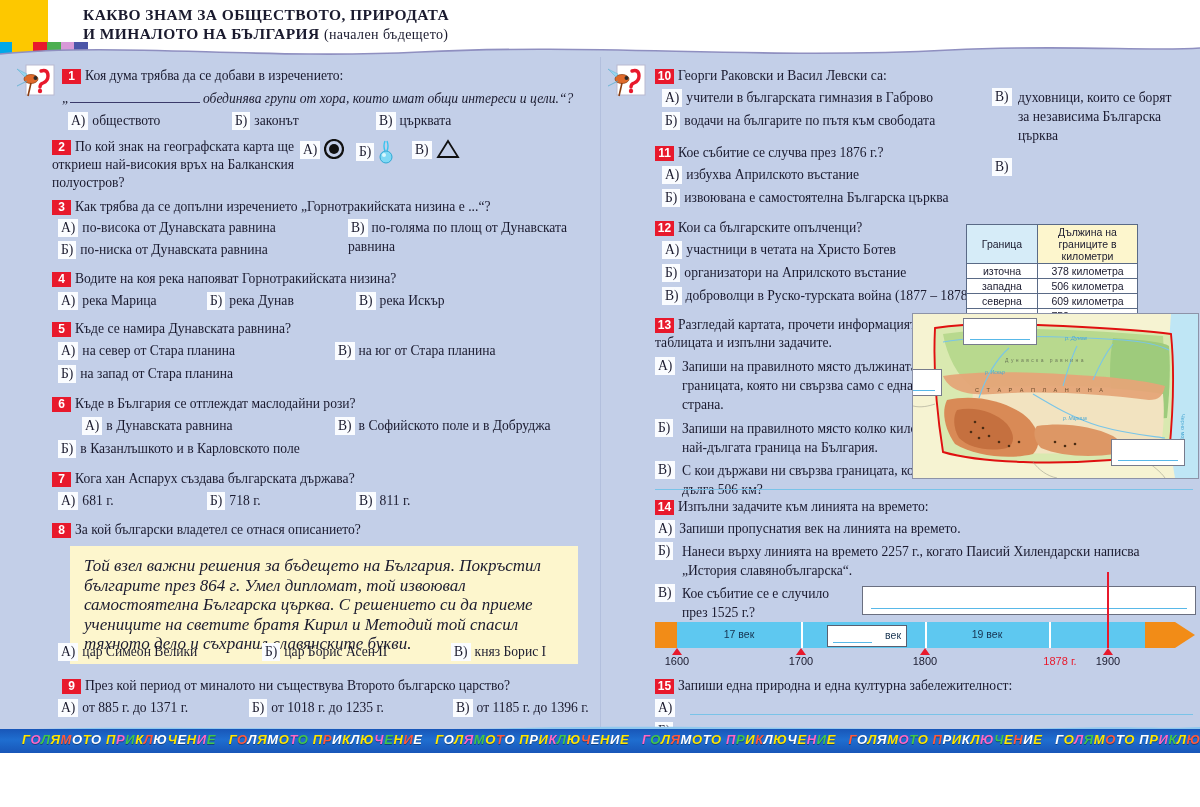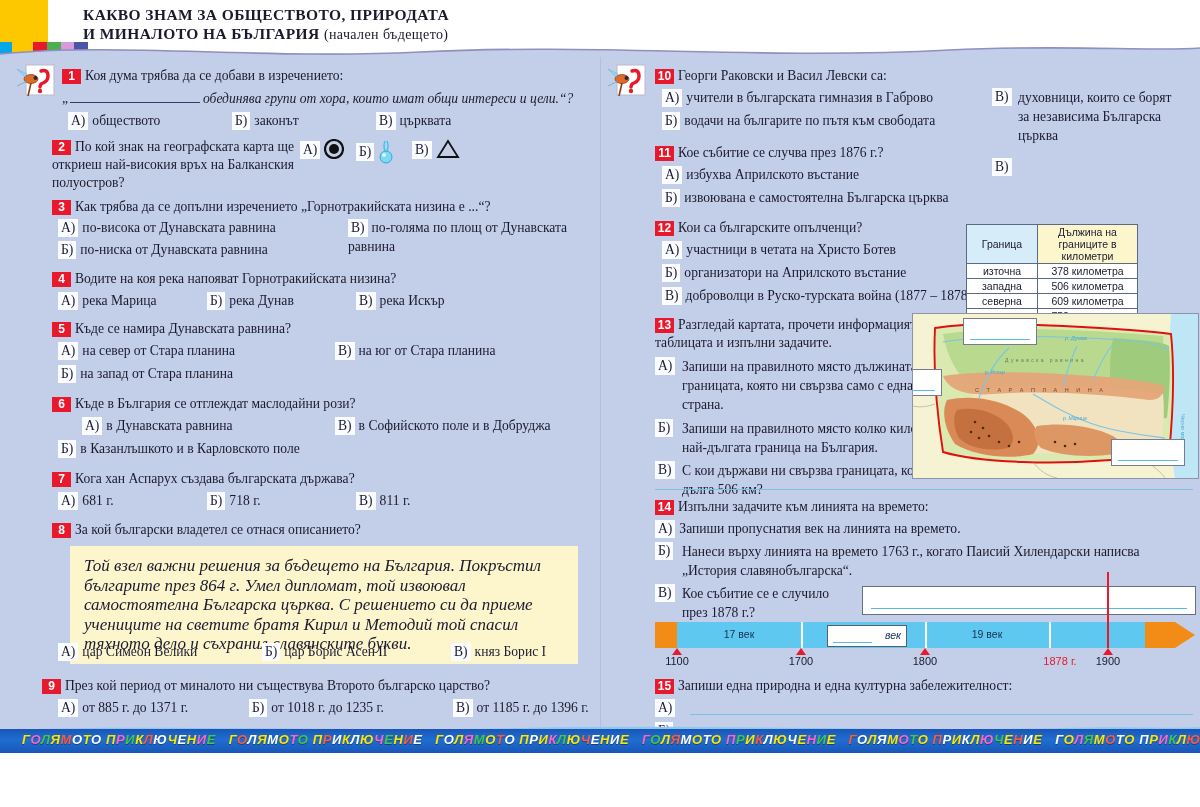--- a/index.html
+++ b/index.html
@@ -220,21 +220,21 @@
     </div>
     <div class="q" style="left:60px;top:489px;width:508px;background:#fdf6cd;padding:10px 14px;box-sizing:border-box;">
       <div class="qtext ital" style="line-height:19.5px;font-size:17px;">Той взел важни решения за бъдещето на България. Покръстил българите през 864 г. Умел дипломат, той извоювал самостоятелна Българска църква. С решението си да приеме учениците на светите братя Кирил и Методий той спасил тяхното дело и съхранил славянските букви.</div>
     </div>
     <div class="q" style="left:48px;top:585px;width:540px;">
       <span class="opt" style="width:200px"><span class="olab">А)</span> <span class="otxt">цар Симеон Велики</span></span>
       <span class="opt" style="width:185px"><span class="olab">Б)</span> <span class="otxt">цар Борис Асен II</span></span>
       <span class="opt"><span class="olab">В)</span> <span class="otxt">княз Борис I</span></span>
     </div>
 
-    <div class="q" style="left:32px;top:619px;width:540px;">
+    <div class="q" style="left:52px;top:619px;width:540px;">
       <span class="qnum">9</span>
       <span class="qtext">През кой период от миналото ни съществува Второто българско царство?</span>
     </div>
     <div class="q" style="left:48px;top:641px;width:545px;">
       <span class="opt" style="width:187px"><span class="olab">А)</span> <span class="otxt">от 885 г. до 1371 г.</span></span>
       <span class="opt" style="width:200px"><span class="olab">Б)</span> <span class="otxt">от 1018 г. до 1235 г.</span></span>
       <span class="opt"><span class="olab">В)</span> <span class="otxt">от 1185 г. до 1396 г.</span></span>
     </div>
   </div>
 
@@ -409,51 +409,51 @@
 
     <div class="q" style="left:55px;top:440px;width:540px;">
       <span class="qnum">14</span>
       <span class="qtext">Изпълни задачите към линията на времето:</span>
     </div>
     <div class="q" style="left:55px;top:462px;width:520px;">
       <span class="olab">А)</span> <span class="otxt">Запиши пропуснатия век на линията на времето.</span>
     </div>
     <div class="q" style="left:55px;top:485px;width:525px;">
       <span class="olab" style="float:left;margin-right:5px">Б)</span> 
-        <span class="otxt" style="display:block;margin-left:27px;line-height:19px;">Нанеси върху линията на времето 1763 г., когато Паисий Хилендарски написва „История славянобългарска“.</span>
+        <span class="otxt" style="display:block;margin-left:27px;line-height:19px;">Нанеси върху линията на времето 2257 г., когато Паисий Хилендарски написва „История славянобългарска“.</span>
     </div>
     <div class="q" style="left:55px;top:527px;width:190px;">
       <span class="olab" style="float:left;margin-right:5px">В)</span> 
-        <span class="otxt" style="display:block;margin-left:27px;line-height:19px;">Кое събитие се е случило през 1878 г.?</span>
+        <span class="otxt" style="display:block;margin-left:27px;line-height:19px;">Кое събитие се е случило през 1525 г.?</span>
     </div>
     <div class="wideinput" style="left:262px;top:529px;width:332px;height:27px;">
         <i></i>
       </div>
 
     <div id="tl" style="left:55px;top:565px;width:540px;height:50px;">
       <div class="tl-cap" style="left:0px;width:22px;"></div>
       <div class="tl-seg" style="left:22px;width:468px;"></div>
       <svg style="position:absolute;left:490px;top:0;width:50px;height:26px;" viewBox="0 0 50 26">
         <path d="M0 0 L30 0 L50 13 L30 26 L0 26 Z" fill="#f28c17"></path>
       </svg>
       <div class="tl-div" style="left:146px;"></div>
       <div class="tl-div" style="left:270px;"></div>
       <div class="tl-div" style="left:394px;"></div>
       <div class="tl-lbl" style="left:22px;width:124px;">17 век</div>
-      <div id="tl-inputbox" style="left:172px;top:3px;width:78px;height:20px;font-style:italic;">
+      <div id="tl-inputbox" style="left:172px;top:3px;width:78px;height:20px;">
         <span style="position:absolute;right:5px;top:3px;font-family:'Liberation Sans',sans-serif;font-size:10.5px;color:#16324f;">век</span>
         <i style="position:absolute;left:5px;right:34px;bottom:3px;border-bottom:1px solid #58b8e8;display:block;"></i>
       </div>
       <div class="tl-lbl" style="left:270px;width:124px;">19 век</div>
       <div class="tl-mark" style="left:452px;top:-50px;height:76px;"></div>
       <div class="tl-tick" style="left:17px;top:26px;"></div>
       <div class="tl-tick" style="left:141px;top:26px;"></div>
       <div class="tl-tick" style="left:265px;top:26px;"></div>
       <div class="tl-tick" style="left:448px;top:26px;"></div>
-      <div class="tl-year" style="left:-3px;top:33px;width:50px;">1100</div>
+      <div class="tl-year" style="left:-3px;top:33px;width:50px;">1600</div>
       <div class="tl-year" style="left:121px;top:33px;width:50px;">1700</div>
       <div class="tl-year" style="left:245px;top:33px;width:50px;">1800</div>
       <div class="tl-year red" style="left:375px;top:33px;width:60px;">1878 г.</div>
       <div class="tl-year" style="left:428px;top:33px;width:50px;">1900</div>
     </div>
 
     <div class="q" style="left:55px;top:619px;width:540px;">
       <span class="qnum">15</span>
       <span class="qtext">Запиши една природна и една културна забележителност:</span>
     </div>

